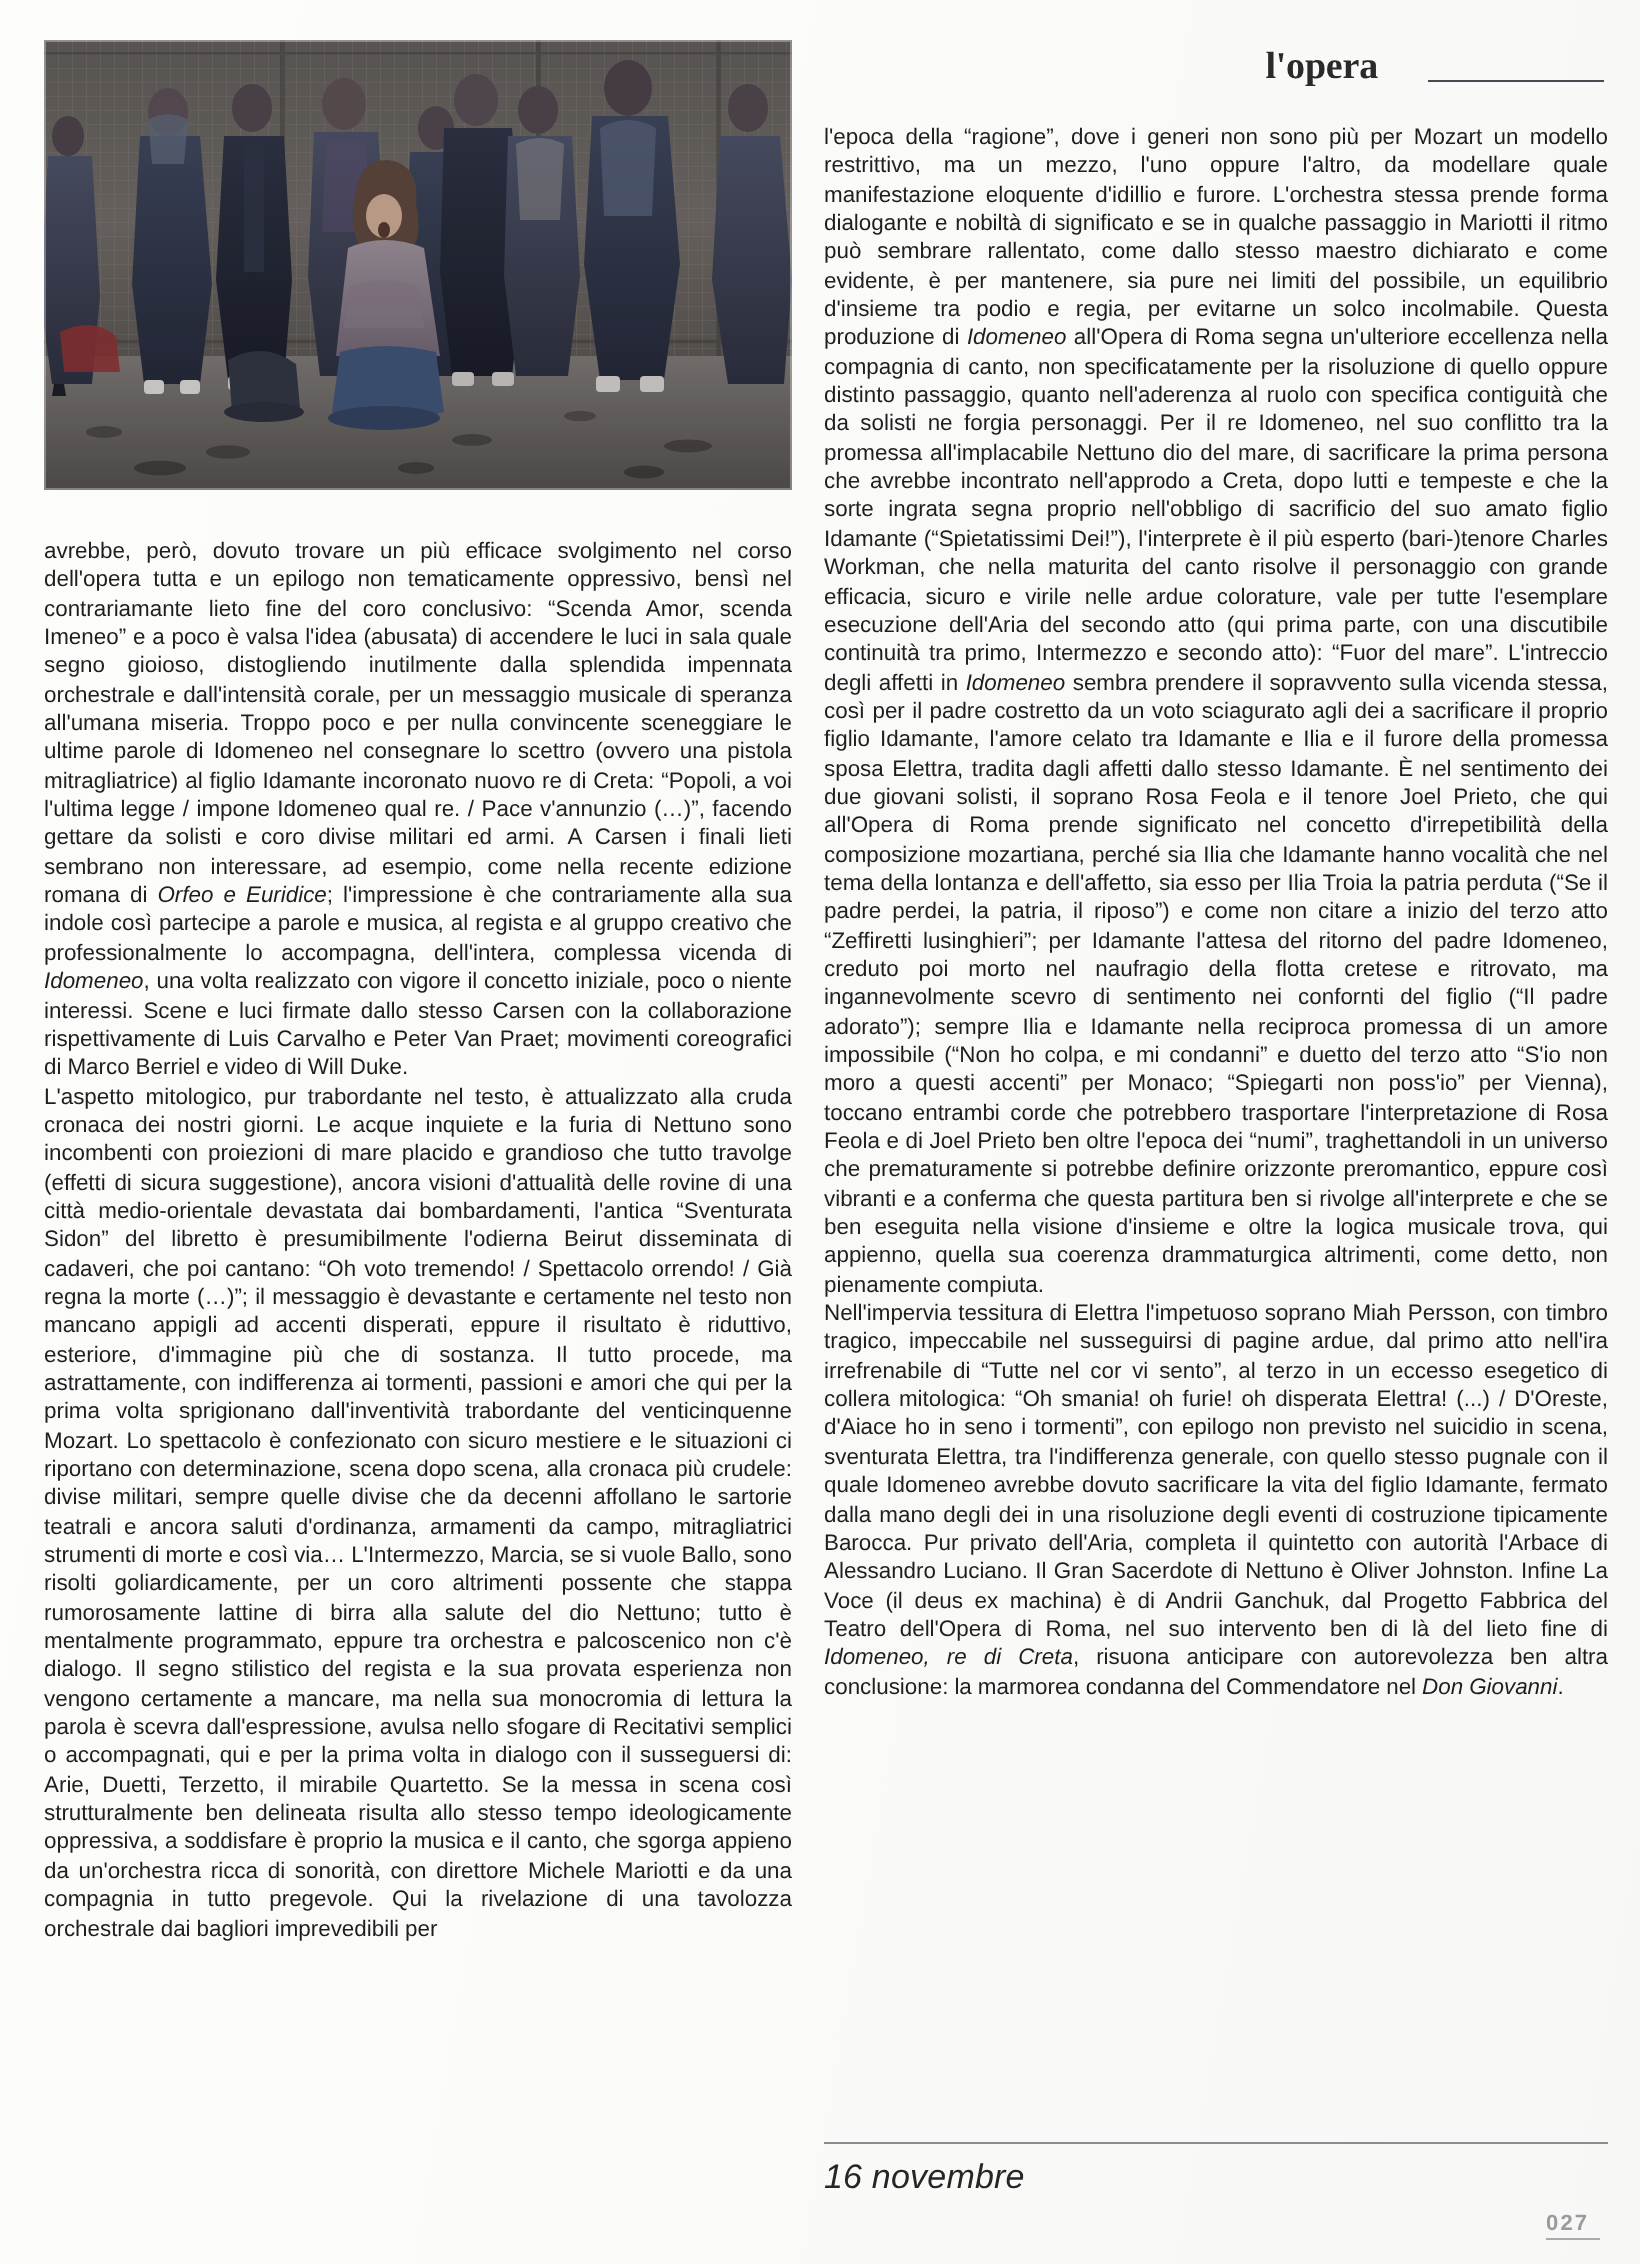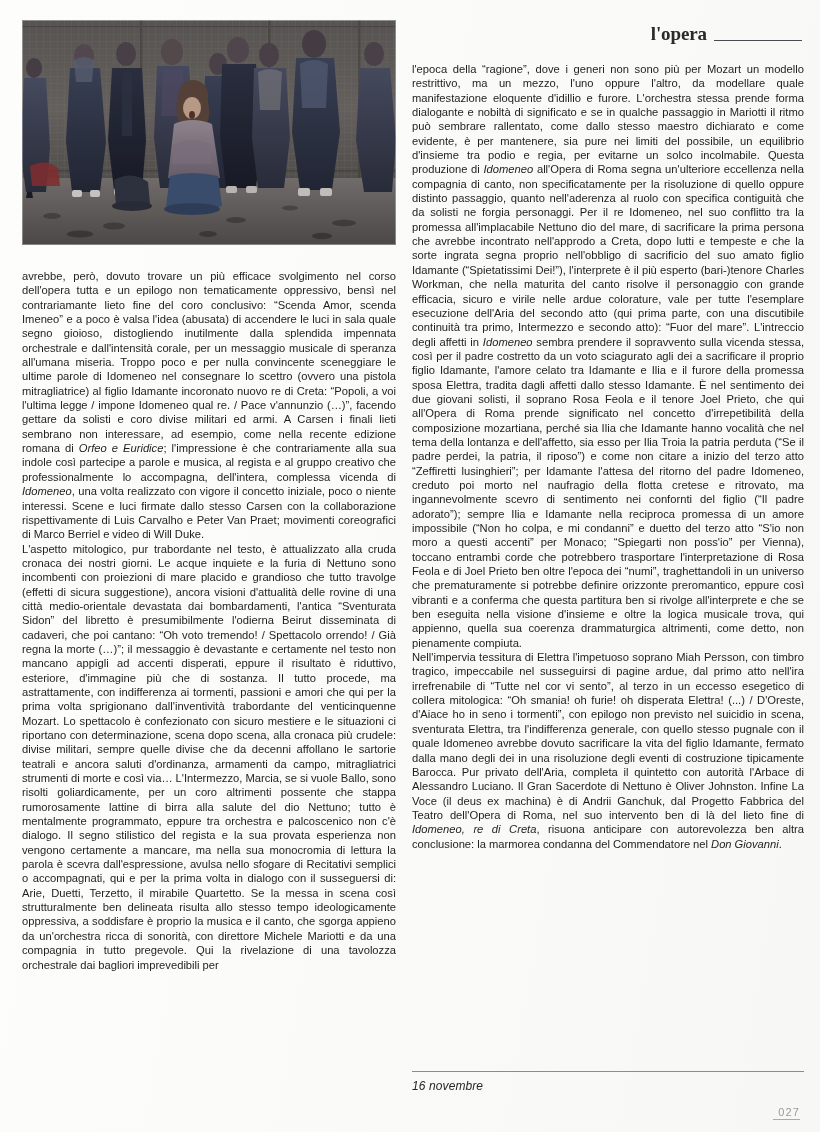--- a/index.html
+++ b/index.html
@@ -26,21 +26,21 @@
 
   
   .masthead {
     position: absolute;
     top: 24px;
     right: 18px;
     width: 300px;
     display: flex;
     align-items: flex-end;
     justify-content: flex-end;
-    gap: 7px;
+    gap: 25px;
   }
   .masthead-title {
     font-family: "Liberation Serif", serif;
     font-weight: 700;
     font-size: 19px;
     letter-spacing: -0.1px;
     color: #2a2a2a;
     line-height: 1;
     padding-bottom: 2px;
   }
@@ -98,30 +98,31 @@
     left: 412px;
     top: 1071px;
     width: 392px;
     height: 1px;
     background: #8b8b90;
   }
   .dateline {
     position: absolute;
     left: 412px;
     top: 1079px;
-    font-size: 12px;
+    font-size: 17px;
     font-style: italic;
     color: #262626;
     letter-spacing: 0.1px;
   }
   .folio {
     position: absolute;
     right: 20px;
     top: 1106px;
-    text-align: right;
+    text-align: left;
+    font-weight: bold;
   }
   .folio-num {
     font-size: 11px;
     color: #9a9a9f;
     letter-spacing: 1.1px;
     display: block;
   }
   .folio-rule {
     width: 27px;
     height: 1px;

